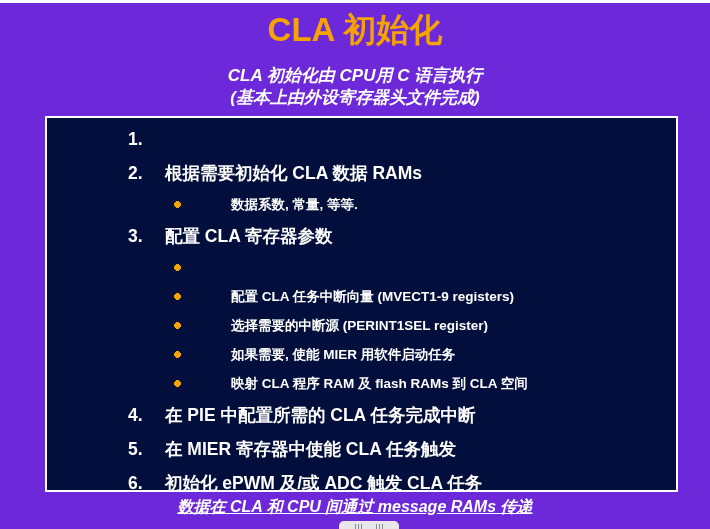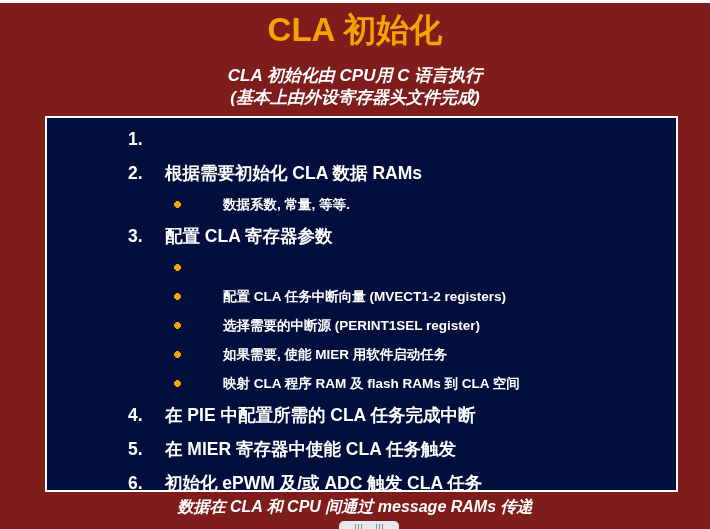--- a/index.html
+++ b/index.html
@@ -7,21 +7,21 @@
     padding: 0;
     background: #ffffff;
   }
   body {
     font-family: "Liberation Sans", "DejaVu Sans", sans-serif;
   }
   #slide {
     position: relative;
     width: 710px;
     height: 529px;
-    background: #7f1d1d;
+    background: #6d28d9;
     overflow: hidden;
     box-sizing: border-box;
     border-top: 3px solid #ffffff;
   }
   
   #title {
     position: absolute;
     left: 0;
     top: 6px;
     width: 710px;
@@ -81,20 +81,21 @@
   .item.num .text {
     flex: 1 1 auto;
     white-space: nowrap;
   }
   
   .item.sub {
     font-size: 13.5px;
     font-weight: bold;
     line-height: 17px;
     padding: 6px 0 6px 0;
+    gap: 8px;
   }
   .item.sub .marker {
     width: 48px;
     margin-left: 128px;
     flex: 0 0 auto;
     position: relative;
     text-align: left;
   }
   .item.sub .marker .diamond {
     display: inline-block;
@@ -117,20 +118,21 @@
     left: 0;
     top: 493px;
     width: 710px;
     text-align: center;
     color: #ffffff;
     font-size: 16px;
     font-weight: bold;
     font-style: italic;
     line-height: 22px;
     white-space: nowrap;
+    text-decoration: underline;
   }
 
   
   #bottom-handle {
     position: absolute;
     left: 339px;
     top: 518px;
     width: 60px;
     height: 11px;
     background: #E8E8EC;
@@ -183,21 +185,21 @@
       <span class="marker">3.</span>
       <span class="text">配置 CLA 寄存器参数</span>
     </div>
 
     <div class="item sub">
       <span class="marker"><i class="diamond"></i></span>
     </div>
 
     <div class="item sub">
       <span class="marker"><i class="diamond"></i></span>
-      <span class="text">配置 CLA 任务中断向量 (MVECT1-2 registers)</span>
+      <span class="text">配置 CLA 任务中断向量 (MVECT1-9 registers)</span>
     </div>
 
     <div class="item sub">
       <span class="marker"><i class="diamond"></i></span>
       <span class="text">选择需要的中断源 (PERINT1SEL register)</span>
     </div>
 
     <div class="item sub">
       <span class="marker"><i class="diamond"></i></span>
       <span class="text">如果需要, 使能 MIER 用软件启动任务</span>

